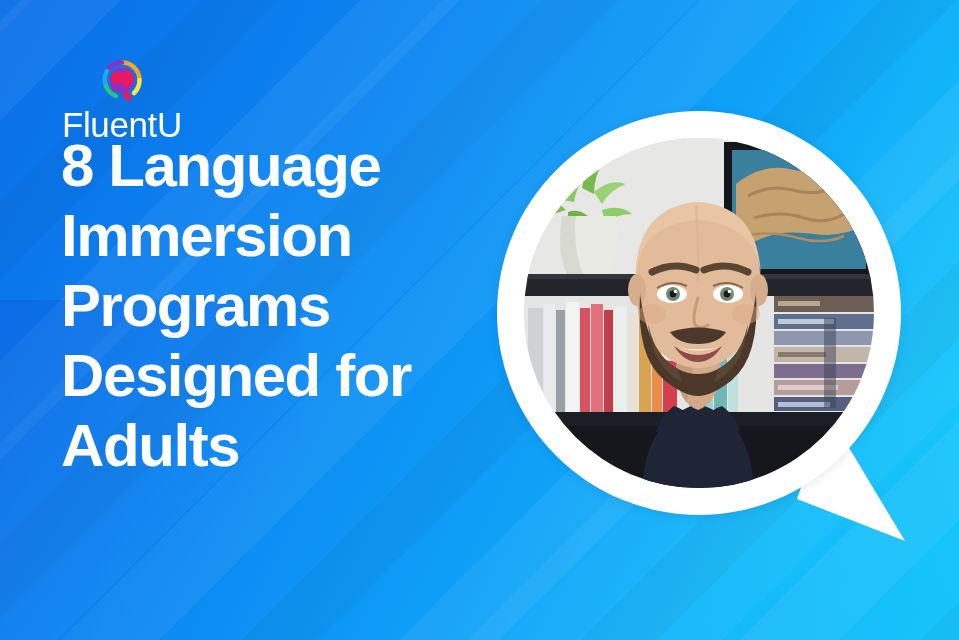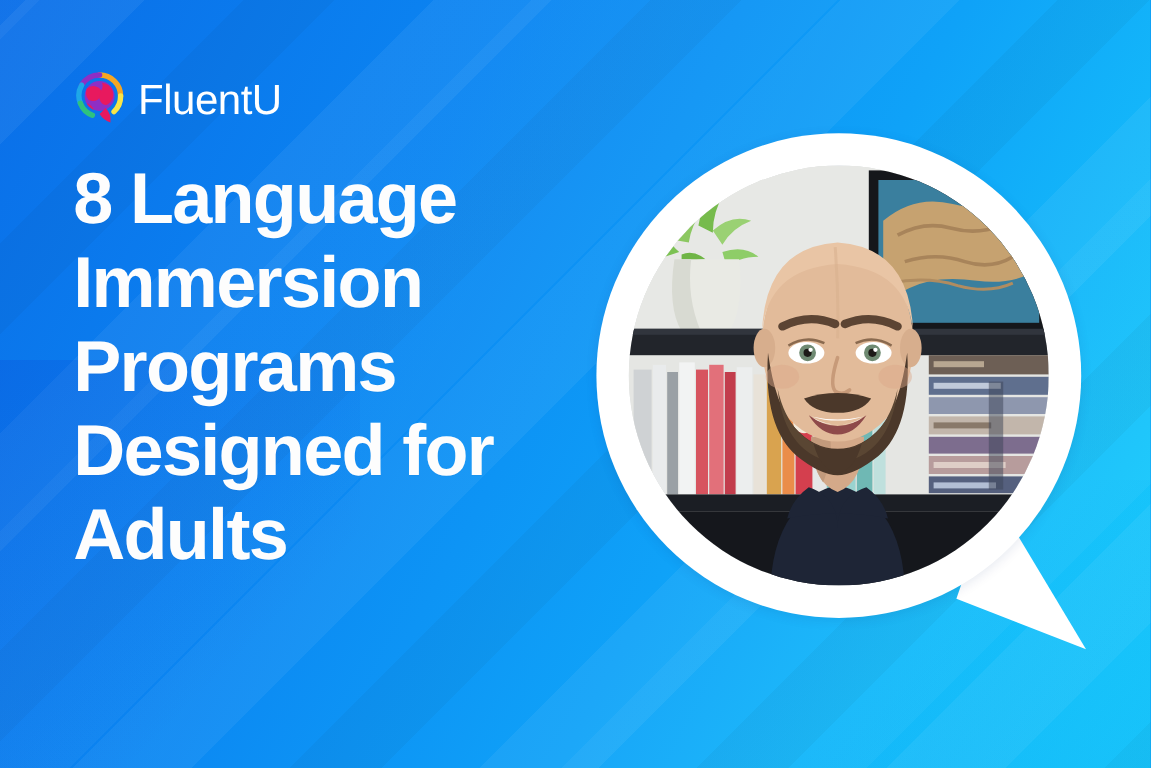--- a/index.html
+++ b/index.html
@@ -51,21 +51,21 @@
   }
   .corner-dark2{
     position:absolute; right:-60px; bottom:-120px; width:380px; height:360px;
     background:linear-gradient(315deg, rgba(10,110,235,0.28), rgba(10,110,235,0) 65%);
     pointer-events:none;
   }
 
   
   .logo{
     position:absolute; left:62px; top:60px;
-    display:flex; align-items:center; gap:11px;
+    display:flex; align-items:center; gap:1px;flex-direction:column;
   }
   .logo-mark{ width:42px; height:46px; display:block; }
   .logo-word{
     color:#ffffff; font-size:35px; letter-spacing:-0.4px;
     font-weight:400; line-height:1;
     font-family:"Liberation Sans", sans-serif;
   }
 
   
   .headline{

